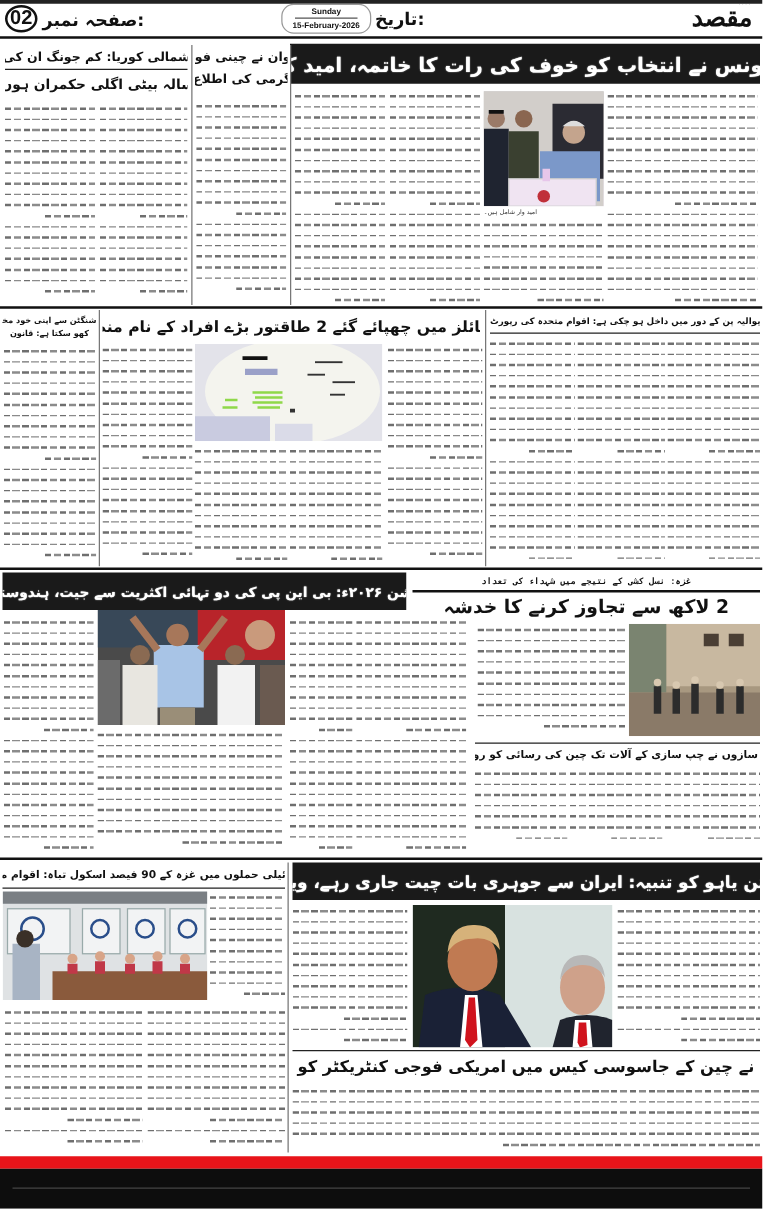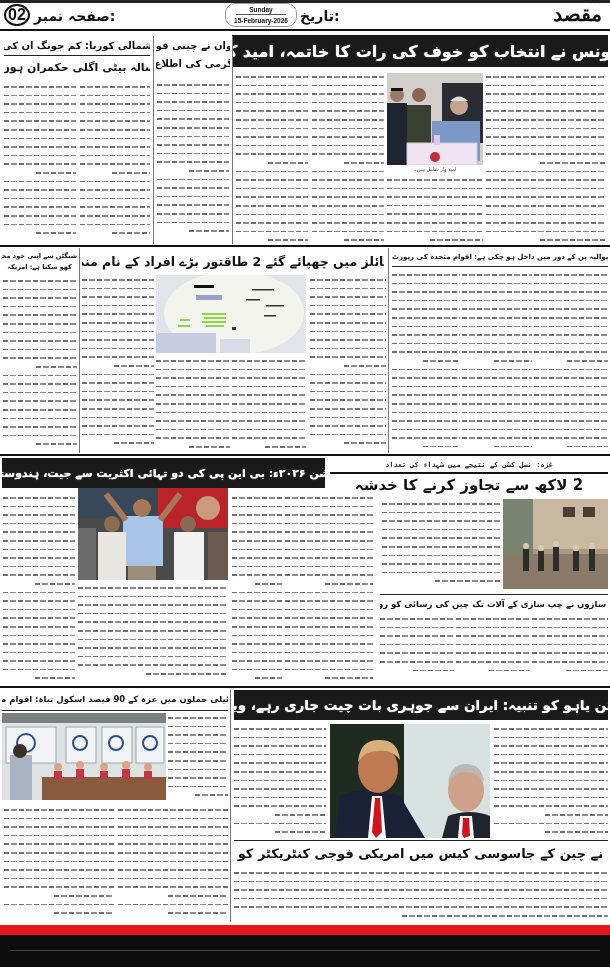--- a/index.html
+++ b/index.html
@@ -1,18 +1,18 @@
 <!DOCTYPE html>
 <html><head>
 <meta charset="utf-8">
 <style>
   * { box-sizing: border-box; margin: 0; padding: 0; }
   body { width: 610px; height: 967px; background: #fff; font-family: "DejaVu Sans", sans-serif; overflow: hidden; position: relative; color: #111; }
   .abs { position: absolute; }
-  .rtl { direction: rtl; text-align: center; }
+  .rtl { direction: rtl; text-align: left; }
   .masthead { left: 0; top: 0; width: 610px; height: 31px; background: #fff; border-top: 3px solid #222; border-bottom: 2px solid #111; }
   .logo { right: 8px; top: 2px; font-family: "DejaVu Serif", serif; font-size: 20px; font-weight: bold; color: #111; }
   .logo-tag { right: 10px; top: 1px; font-size: 4px; color: #999; }
   .date-box { left: 225px; top: 3px; width: 72px; height: 24px; border: 1px solid #999; border-radius: 10px; background: #fff; text-align: center; font-family: "Liberation Sans", sans-serif; font-weight: bold; }
   .date-box .day { font-size: 6.5px; line-height: 9px; border-bottom: 1px solid #555; margin: 1px 10px 0; }
   .date-box .date { font-size: 6.5px; line-height: 11px; }
   .date-label { left: 300px; top: 8px; font-size: 14px; font-weight: bold; }
   .page-label { left: 34px; top: 8px; font-size: 14px; font-weight: bold; }
   .page-num { left: 4px; top: 4px; width: 26px; height: 22px; border: 2px solid #111; border-radius: 50%; text-align: center; font-family: "Liberation Sans", sans-serif; font-weight: bold; font-size: 16px; line-height: 18px; }
 
@@ -382,21 +382,21 @@
     <span class="ln"></span>
     <span class="ln"></span>
     <span class="ln"></span>
     <span class="ln"></span>
     <span class="ln"></span>
     <span class="ln short"></span>
   </div>
 
 <div class="abs vr" style="left:79px;top:248px;height:205px;"></div>
 <div class="abs plain-head rtl" style="left:2px;top:251px;width:75px;height:10px;font-size:6.5px;justify-content:center;">یہ واشنگٹن سے اپنی خود مختاری</div>
-<div class="abs plain-head rtl" style="left:2px;top:262px;width:75px;height:10px;font-size:6.5px;justify-content:center;">کھو سکتا ہے: امریکہ</div>
+<div class="abs plain-head rtl" style="left:2px;top:262px;width:75px;height:10px;font-size:6.5px;justify-content:center;">کھو سکتا ہے: قانون</div>
 <div class="abs textcol" style="left:3px;top:276px;width:74px;height:176px;" id="tc15">
     <span class="ln"></span>
     <span class="ln"></span>
     <span class="ln"></span>
     <span class="ln"></span>
     <span class="ln"></span>
     <span class="ln"></span>
     <span class="ln"></span>
     <span class="ln"></span>
     <span class="ln"></span>

